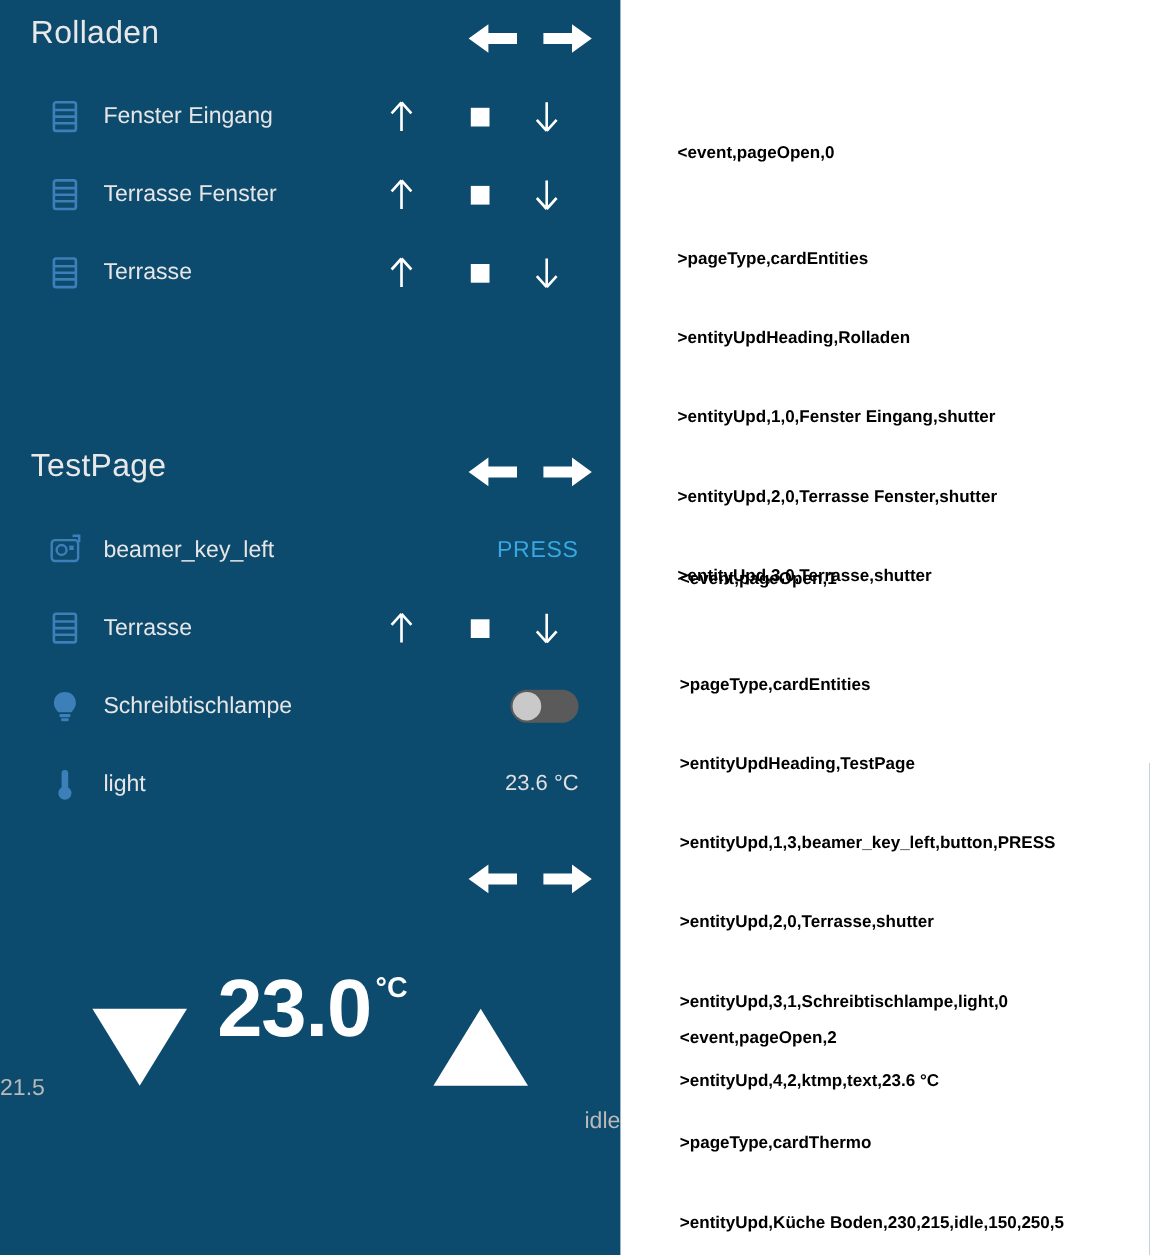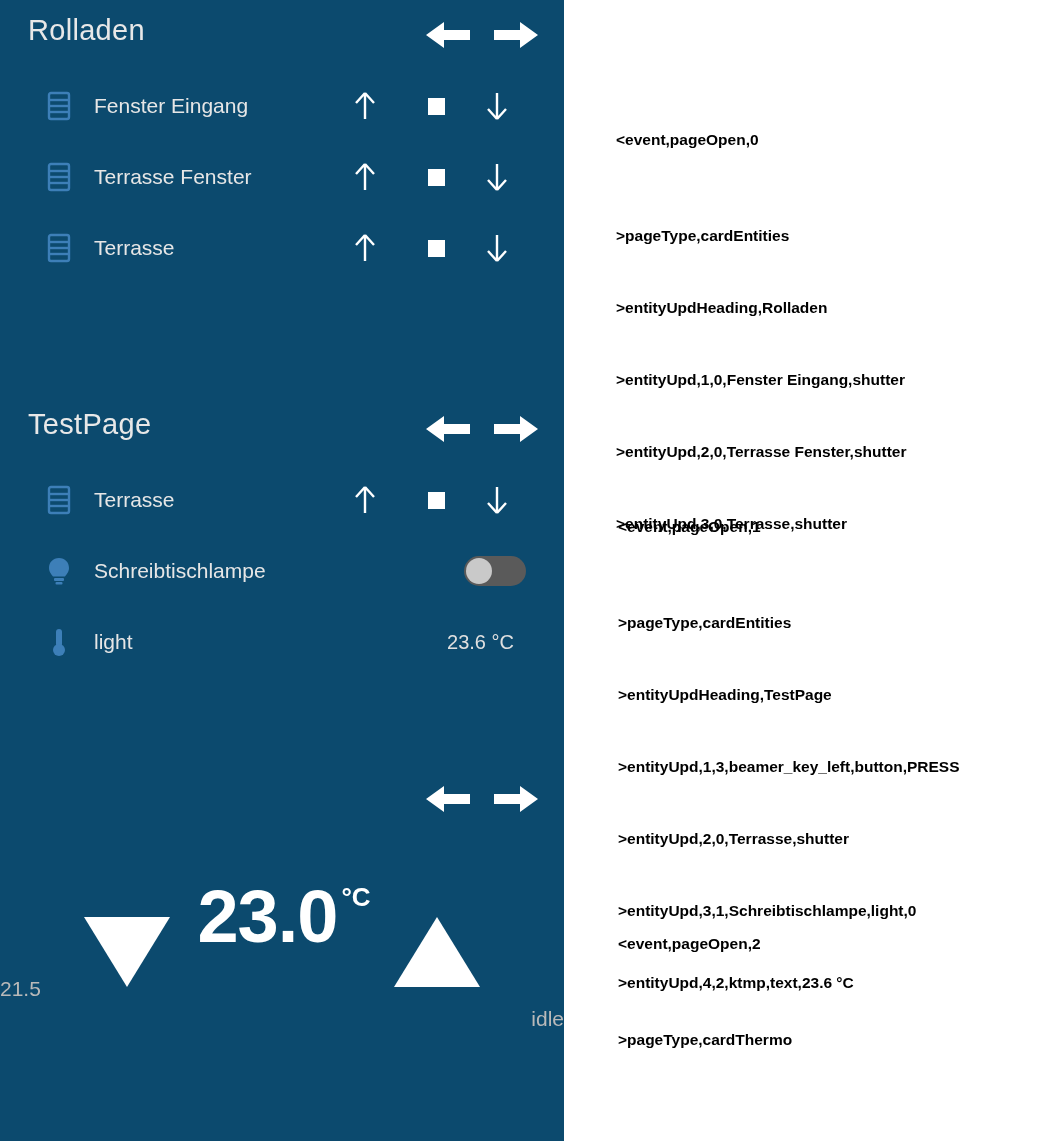--- a/index.html
+++ b/index.html
@@ -97,21 +97,21 @@
     position: absolute;
     right: 38px;
     top: 50%;
     transform: translateY(-50%);
     font-size: 21px;
     color: #3aa7e0;
     letter-spacing: 0.6px;
   }
   .value-text {
     position: absolute;
-    right: 50px;
+    right: 38px;
     top: 50%;
     transform: translateY(-50%);
     font-size: 20px;
     color: #e0e0e0;
     text-align: center;
   }
   .toggle {
     position: absolute;
     right: 38px;
     top: 50%;
@@ -328,20 +328,32 @@
             </svg>
         </span>
         <span class="arrow right">
           <svg width="52" height="30" viewBox="0 0 52 30">
               <path d="M30 2 L48 15 L30 28 L30 20 L4 20 L4 10 L30 10 Z" fill="#ffffff"></path>
             </svg>
         </span>
       </div>
     </div>
 
+    <div class="row">
+      <span class="ico">
+        <svg width="34" height="34" viewBox="0 0 34 34">
+            <rect x="5" y="8" width="24" height="19" rx="3" fill="none" stroke="#3d7fb8" stroke-width="2.2"></rect>
+            <circle cx="14" cy="17" r="4.5" fill="none" stroke="#3d7fb8" stroke-width="2.2"></circle>
+            <rect x="21" y="13" width="4" height="4" fill="#3d7fb8"></rect>
+            <path d="M24 4 L30 4 L30 10" fill="none" stroke="#3d7fb8" stroke-width="2.2"></path>
+          </svg>
+      </span>
+      <span class="label">beamer_key_left</span>
+      <span class="press-text">PRESS</span>
+    </div>
 
     <div class="row">
       <span class="ico">
         <svg width="34" height="34" viewBox="0 0 34 34">
             <rect x="7" y="4" width="20" height="26" rx="2" fill="none" stroke="#3d7fb8" stroke-width="2.4"></rect>
             <line x1="7" y1="11" x2="27" y2="11" stroke="#3d7fb8" stroke-width="2.4"></line>
             <line x1="7" y1="17" x2="27" y2="17" stroke="#3d7fb8" stroke-width="2.4"></line>
             <line x1="7" y1="23" x2="27" y2="23" stroke="#3d7fb8" stroke-width="2.4"></line>
           </svg>
       </span>
@@ -432,13 +444,14 @@
   <span class="ln">&gt;entityUpdHeading,TestPage</span>
   <span class="ln">&gt;entityUpd,1,3,beamer_key_left,button,PRESS</span>
   <span class="ln">&gt;entityUpd,2,0,Terrasse,shutter</span>
   <span class="ln">&gt;entityUpd,3,1,Schreibtischlampe,light,0</span>
   <span class="ln">&gt;entityUpd,4,2,ktmp,text,23.6 °C</span>
 </div>
 
 <div class="log" style="left:618px;top:884px;">
   <span class="ev">&lt;event,pageOpen,2</span>
   <span class="ln">&gt;pageType,cardThermo</span>
+  <span class="ln">&gt;entityUpd,Küche Boden,230,215,idle,150,250,5</span>
 </div>
 
 </body></html>

